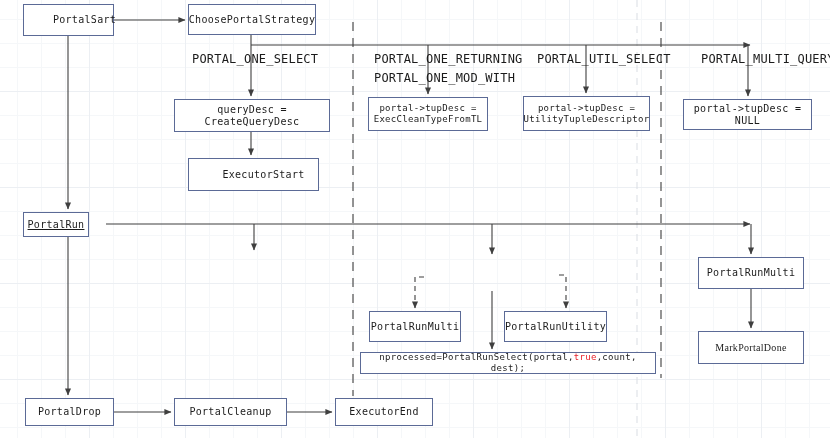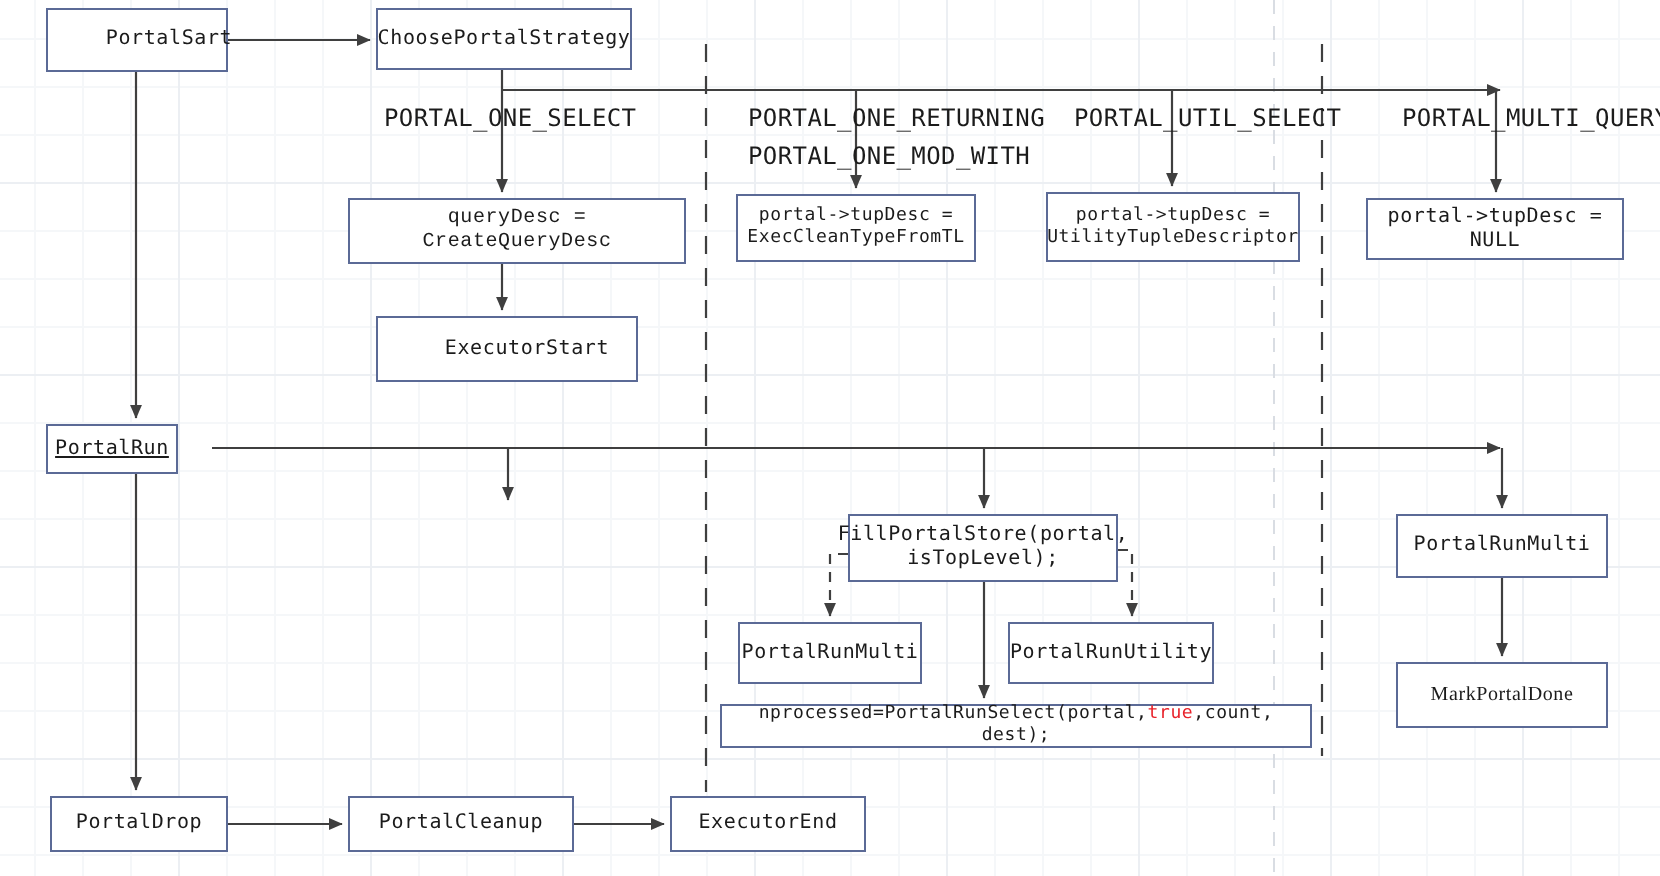--- a/index.html
+++ b/index.html
@@ -116,27 +116,26 @@
 
       <path d="M751,289 L751,328" marker-end="url(#arw)"></path>
 
       <path d="M114,412 L171,412" marker-end="url(#arw)"></path>
       <path d="M287,412 L332,412" marker-end="url(#arw)"></path>
     </g>
   </svg>
 
   <div class="node" style="left: 23px; top: 4px; width: 91px; height: 32px; border-color: rgb(91, 106, 150); background: rgb(255, 255, 255); padding-left: 32px;"><span>PortalSart</span></div>
   <div class="node" style="left: 188px; top: 4px; width: 128px; height: 31px; border-color: rgb(91, 106, 150); background: rgb(255, 255, 255);"><span>ChoosePortalStrategy</span></div>
-  <div class="node" style="left: 174px; top: 99px; width: 169px; height: 33px; border-color: rgb(91, 106, 150); background: rgb(255, 255, 255); font-family: Liberation Mono, monospace;"><span>queryDesc = CreateQueryDesc</span></div>
+  <div class="node" style="left: 174px; top: 99px; width: 156px; height: 33px; border-color: rgb(91, 106, 150); background: rgb(255, 255, 255);"><span>queryDesc = CreateQueryDesc</span></div>
   <div class="node" style="left: 188px; top: 158px; width: 131px; height: 33px; border-color: rgb(91, 106, 150); background: rgb(255, 255, 255); padding-left: 20px;"><span>ExecutorStart</span></div>
   <div class="node tight" style="left: 368px; top: 97px; width: 120px; height: 34px; border-color: rgb(91, 106, 150); background: rgb(255, 255, 255);"><span>portal-&gt;tupDesc =<br>ExecCleanTypeFromTL</span></div>
   <div class="node tight" style="left: 523px; top: 96px; width: 127px; height: 35px; border-color: rgb(91, 106, 150); background: rgb(255, 255, 255);"><span>portal-&gt;tupDesc =<br>UtilityTupleDescriptor</span></div>
   <div class="node" style="left: 683px; top: 99px; width: 129px; height: 31px; border-color: rgb(91, 106, 150); background: rgb(255, 255, 255);"><span>portal-&gt;tupDesc = NULL</span></div>
   <div class="node" style="left: 23px; top: 212px; width: 66px; height: 25px; border-color: rgb(91, 106, 150); background: rgb(255, 255, 255); text-decoration: underline;"><span>PortalRun</span></div>
-  <div class="node" style="left: 424px; top: 257px; width: 135px; height: 34px; border-color: rgb(91, 106, 150); background: rgb(255, 255, 255);"><span>FillPortalStore(portal,<br>isTopLevel);</span></div>
   <div class="node" style="left: 369px; top: 311px; width: 92px; height: 31px; border-color: rgb(91, 106, 150); background: rgb(255, 255, 255);"><span>PortalRunMulti</span></div>
   <div class="node" style="left: 504px; top: 311px; width: 103px; height: 31px; border-color: rgb(91, 106, 150); background: rgb(255, 255, 255);"><span>PortalRunUtility</span></div>
   <div class="node tight" style="left: 360px; top: 352px; width: 296px; height: 22px; border-color: rgb(91, 106, 150); background: rgb(255, 255, 255);"><span>nprocessed=PortalRunSelect(portal,<span class="kw" style="color:#e8222a">true</span>,count, dest);</span></div>
   <div class="node" style="left: 698px; top: 257px; width: 106px; height: 32px; border-color: rgb(91, 106, 150); background: rgb(255, 255, 255);"><span>PortalRunMulti</span></div>
   <div class="node" style="left: 698px; top: 331px; width: 106px; height: 33px; border-color: rgb(91, 106, 150); background: rgb(255, 255, 255); font-family: Liberation Serif, serif;"><span>MarkPortalDone</span></div>
   <div class="node" style="left: 25px; top: 398px; width: 89px; height: 28px; border-color: rgb(91, 106, 150); background: rgb(255, 255, 255);"><span>PortalDrop</span></div>
   <div class="node" style="left: 174px; top: 398px; width: 113px; height: 28px; border-color: rgb(91, 106, 150); background: rgb(255, 255, 255);"><span>PortalCleanup</span></div>
   <div class="node" style="left: 335px; top: 398px; width: 98px; height: 28px; border-color: rgb(91, 106, 150); background: rgb(255, 255, 255);"><span>ExecutorEnd</span></div>
 
   <div class="edge-label" style="left: 192px; top: 53px;">PORTAL_ONE_SELECT</div>

